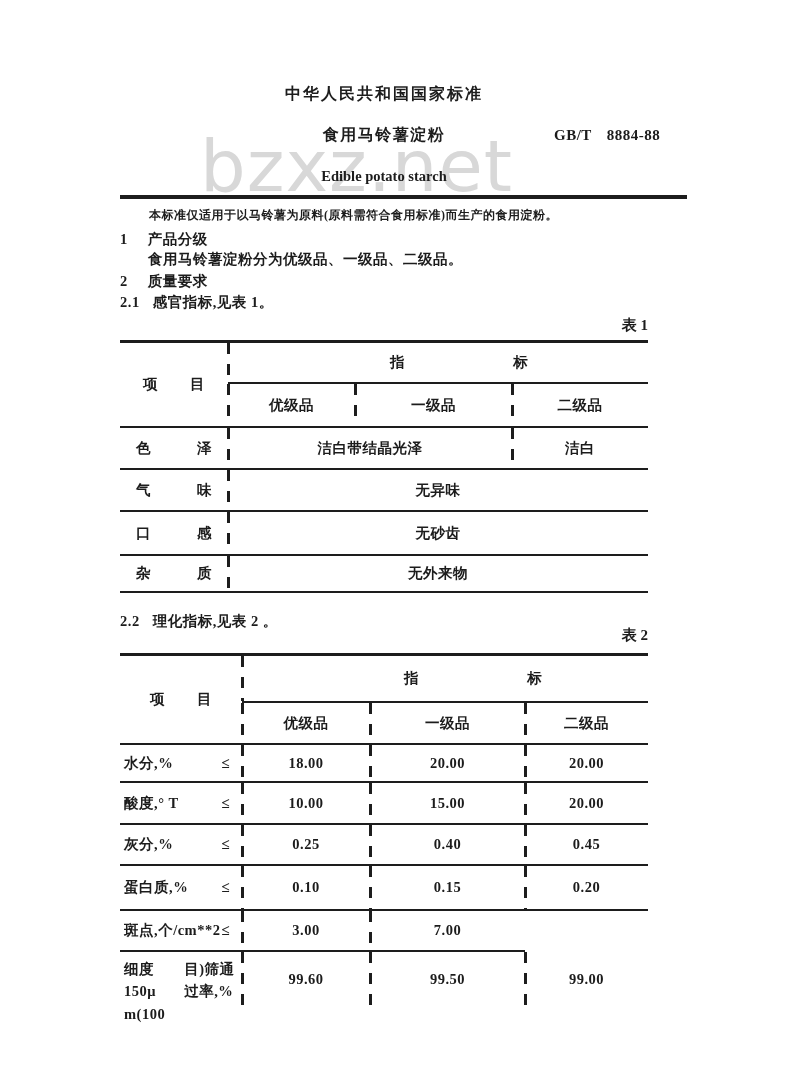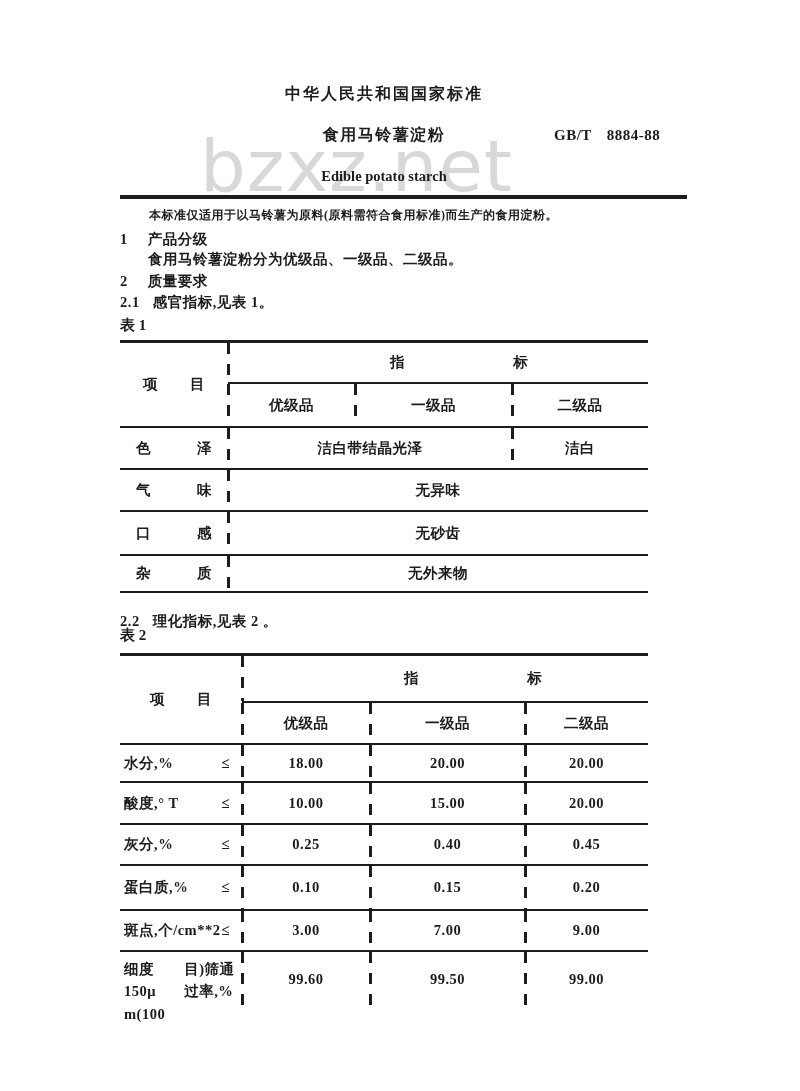--- a/index.html
+++ b/index.html
@@ -34,21 +34,21 @@
   .subject-en{left:120px;top:168px;width:528px;text-align:center;font-size:14.5px;}
   .rule{left:120px;top:195px;width:567px;height:3.5px;background:var(--line);}
   
   .para{left:120px;top:207px;width:530px;font-size:12px;letter-spacing:.5px;
     text-indent:29px;line-height:1.45;}
   .sec{left:120px;font-size:14.5px;letter-spacing:.5px;}
   .sec .num{display:inline-block;}
   .gap-lg{margin-right:20px;}
   .gap-md{margin-right:13px;}
   .indent{left:148px;}
-  .cap{left:120px;width:528px;text-align:left;font-size:15px;}
+  .cap{left:120px;width:528px;text-align:right;font-size:15px;}
   
   .tbl{position:absolute;left:120px;width:528px;display:grid;
     border-top:3px solid var(--line);box-sizing:border-box;z-index:1;}
   #table1{top:340px;
     grid-template-columns:108px 127px 157px 136px;
     grid-template-rows:41px 44px 42px 42px 44px 37px;}
   #table2{top:653px;
     grid-template-columns:122px 128px 155px 123px;
     grid-template-rows:47px 42px 38px 42px 41px 45px 41px 57px;}
   .cell{position:relative;display:flex;align-items:center;justify-content:center;
@@ -170,21 +170,20 @@
     <div class="cell bb dl" style="grid-area:6/2/7/3">0.10</div>
     <div class="cell bb dl" style="grid-area:6/3/7/4">0.15</div>
     <div class="cell bb dl" style="grid-area:6/4/7/5">0.20</div>
 
     <div class="cell bb lab2" style="grid-area:7/1/8/2">
       <span>斑点,个/cm**2</span>
       <span class="op">≤</span>
     </div>
     <div class="cell bb dl" style="grid-area:7/2/8/3">3.00</div>
     <div class="cell bb dl" style="grid-area:7/3/8/4">7.00</div>
-    <div class="cell bb dl" style="grid-area:7/4/8/5">9.00</div>
 
     <div class="cell lab2 wrap" style="grid-area:8/1/9/2">
       <span>细度 150μ m(100</span>
       <span>目)筛通过率,%</span>
     </div>
     <div class="cell dl topv" style="grid-area:8/2/9/3">99.60</div>
     <div class="cell dl topv" style="grid-area:8/3/9/4">99.50</div>
     <div class="cell dl topv" style="grid-area:8/4/9/5">99.00</div>
   </div>
 

